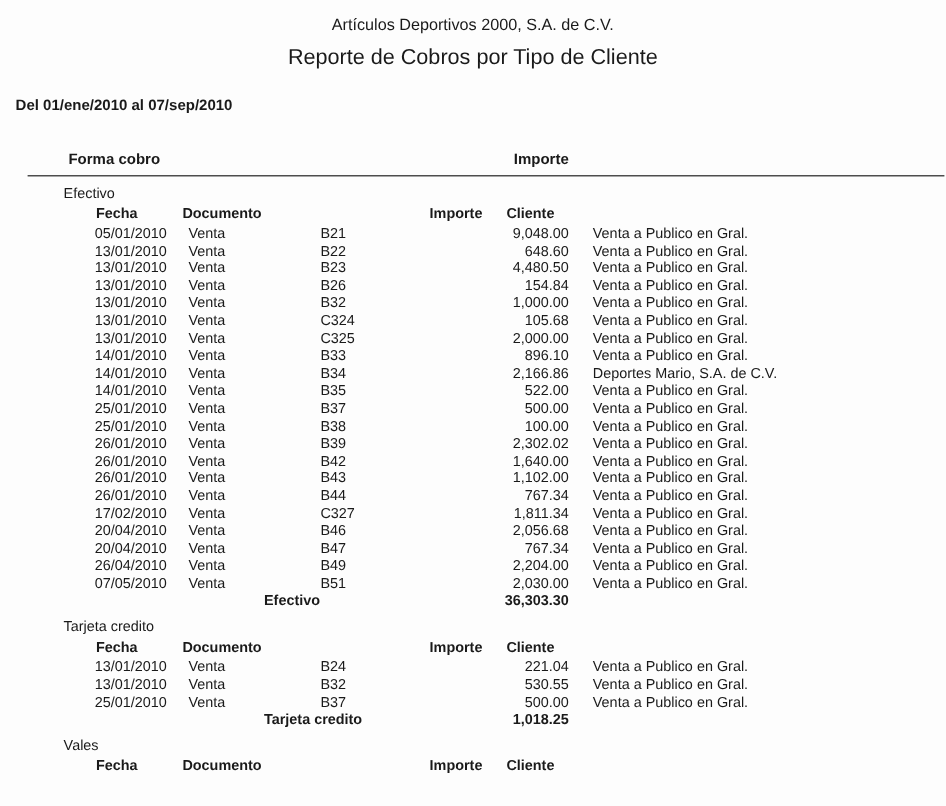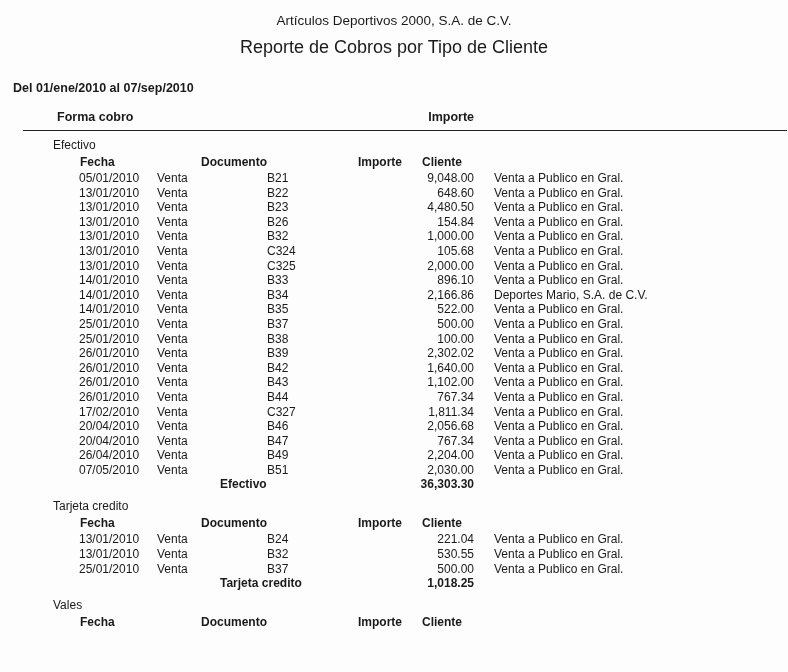--- a/index.html
+++ b/index.html
@@ -9,30 +9,30 @@
     font-family:"Liberation Sans",sans-serif;
     font-size:12px;
     -webkit-font-smoothing:antialiased;
   }
   .page{position:relative;width:788px;height:672px;}
   .company{padding-top:13px;text-align:center;font-size:13.5px;}
   .title{margin:9px 0 0;text-align:center;font-size:18px;font-weight:normal;}
   .daterange{margin:23px 0 0 13px;font-weight:bold;font-size:12.5px;}
   .client-type{margin:40px 0 0 13px;font-weight:bold;font-size:12.5px;}
   .client-type .gap{display:inline-block;width:8px;}
-  .top-header{position:relative;height:15px;margin-top:15px;font-weight:bold;font-size:12.5px;}
+  .top-header{position:relative;height:15px;margin-top:31px;font-weight:bold;font-size:12.5px;}
   .top-header .fc{position:absolute;left:57px;}
   .top-header .imp{position:absolute;left:347px;width:127px;text-align:right;}
   .rule{margin:5px 1px 0 23px;border-top:1px solid #222;}
   .section-label{margin-left:53px;margin-top:7px;line-height:15px;}
   .hrow,.drow{display:flex;line-height:14.6px;white-space:nowrap;}
   .hrow{font-weight:bold;margin-top:2px;margin-bottom:1px;line-height:15px;}
   
   .h-fecha{margin-left:80px;width:72px;}
-  .h-doc{width:115px;text-align:right;}
+  .h-doc{width:115px;}
   .h-imp{width:135px;text-align:right;}
   .h-cli{margin-left:20px;}
   
   .c-fecha{margin-left:79px;width:78px;}
   .c-tipo{width:110px;}
   .c-doc{width:80px;}
   .c-imp{width:127px;text-align:right;}
   .c-cli{margin-left:20px;}
   
   .trow{position:relative;height:15px;font-weight:bold;line-height:15px;}

